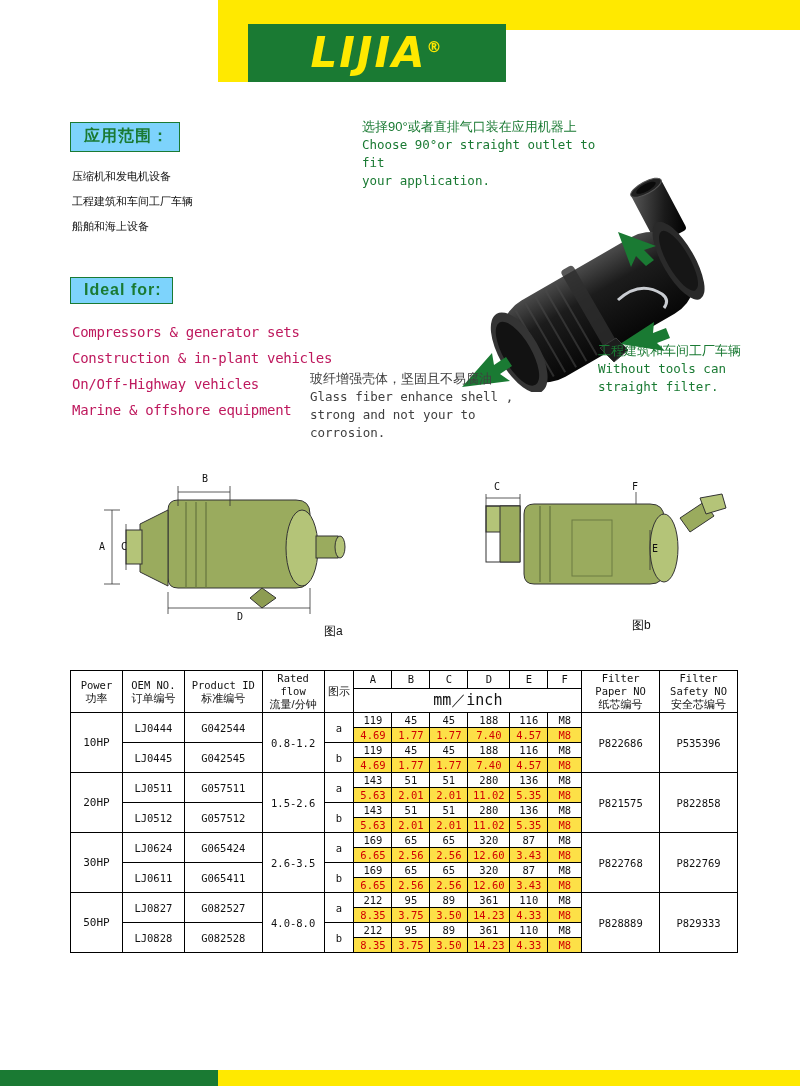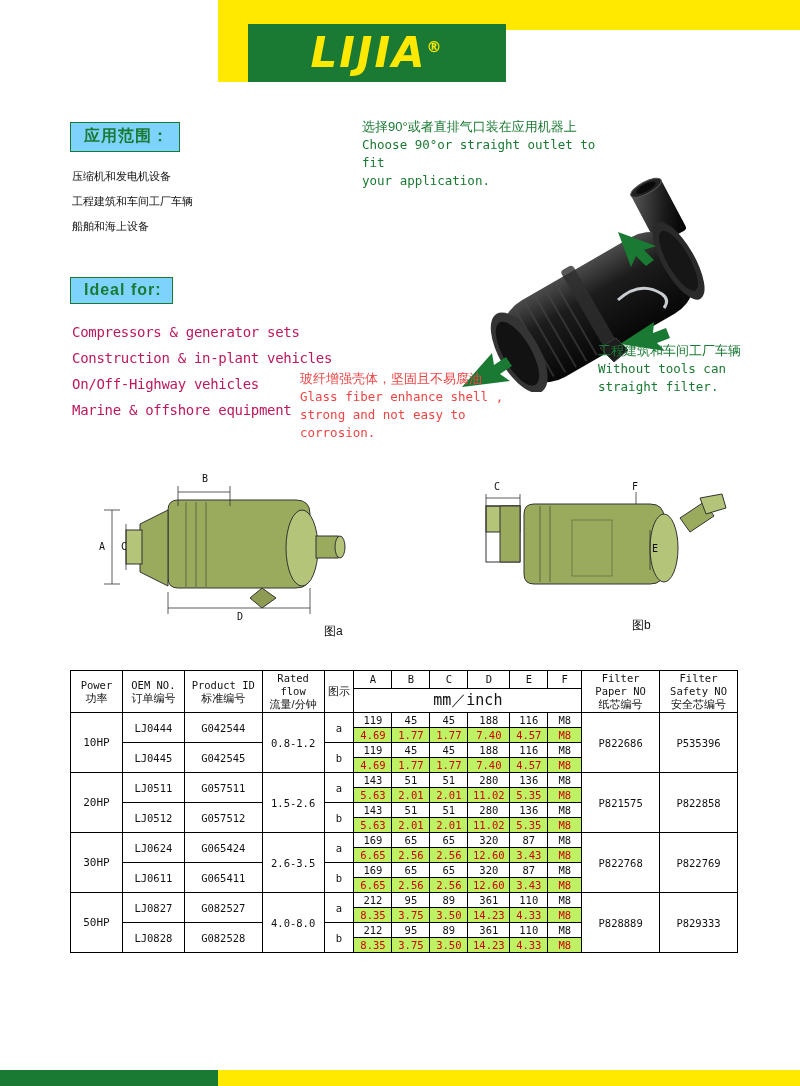--- a/index.html
+++ b/index.html
@@ -58,22 +58,22 @@
     font-family:"DejaVu Sans Mono", monospace;
     letter-spacing:-0.3px;
   }
   .note-top{
     position:absolute;left:362px;top:26px;width:250px;
     font-size:12.5px;color:#1a7a33;line-height:18px;
     font-family:"DejaVu Sans Mono", monospace;
   }
   .note-top .cn{font-family:"Liberation Sans",sans-serif;font-size:13px;}
   .note-left{
-    position:absolute;left:300px;top:278px;width:235px;
-    font-size:12.5px;color:#ef4444;line-height:18px;
+    position:absolute;left:310px;top:278px;width:235px;
+    font-size:12.5px;color:#404040;line-height:18px;
     font-family:"DejaVu Sans Mono", monospace;
   }
   .note-left .cn{font-family:"Liberation Sans",sans-serif;font-size:13px;}
   .note-right{
     position:absolute;left:598px;top:250px;width:190px;
     font-size:12.5px;color:#1a7a33;line-height:18px;
     font-family:"DejaVu Sans Mono", monospace;
   }
   .note-right .cn{font-family:"Liberation Sans",sans-serif;font-size:13px;}
   .photo{
@@ -86,21 +86,21 @@
   }
   
   .tbl-wrap{position:absolute;left:70px;top:670px;width:668px;border-radius:14px;}
   table{border-collapse:collapse;width:100%;font-size:11px;color:#111;}
   td,th{
     border:1px solid #000;text-align:center;vertical-align:middle;
     padding:1px 2px;font-weight:normal;
   }
   .hd{font-family:"DejaVu Sans Mono", monospace;font-size:10.5px;line-height:13px;}
   .hd-cn{font-size:11px;font-family:"Liberation Sans",sans-serif;}
-  .yellow{background:#bef264;color:#d10000;font-family:"DejaVu Sans Mono", monospace;}
+  .yellow{background:#fde047;color:#d10000;font-family:"DejaVu Sans Mono", monospace;}
   .num{font-family:"DejaVu Sans Mono", monospace;font-size:10.5px;}
   .pwr{font-family:"DejaVu Sans Mono", monospace;font-size:11px;}
   .mmin{font-family:"DejaVu Sans Mono", monospace;font-size:15px;}
   
   .footer{
     position:absolute;left:0;bottom:0;width:800px;height:16px;background:#ffe900;
   }
   .footer-green{
     position:absolute;left:0;bottom:0;width:218px;height:16px;background:#1a7a33;
   }
@@ -188,21 +188,21 @@
 
   <div class="note-top">
     <div class="cn">选择90°或者直排气口装在应用机器上</div>
     <div>Choose 90°or straight outlet to fit</div>
     <div>your application.</div>
   </div>
 
   <div class="note-left">
     <div class="cn">玻纤增强壳体，坚固且不易腐油</div>
     <div>Glass fiber enhance shell ,</div>
-    <div>strong and not easy to corrosion.</div>
+    <div>strong and not your to corrosion.</div>
   </div>
 
   <div class="note-right">
     <div class="cn">工程建筑和车间工厂车辆</div>
     <div>Without tools can</div>
     <div>straight filter.</div>
   </div>
 </div>
 
 <div class="drawings">

